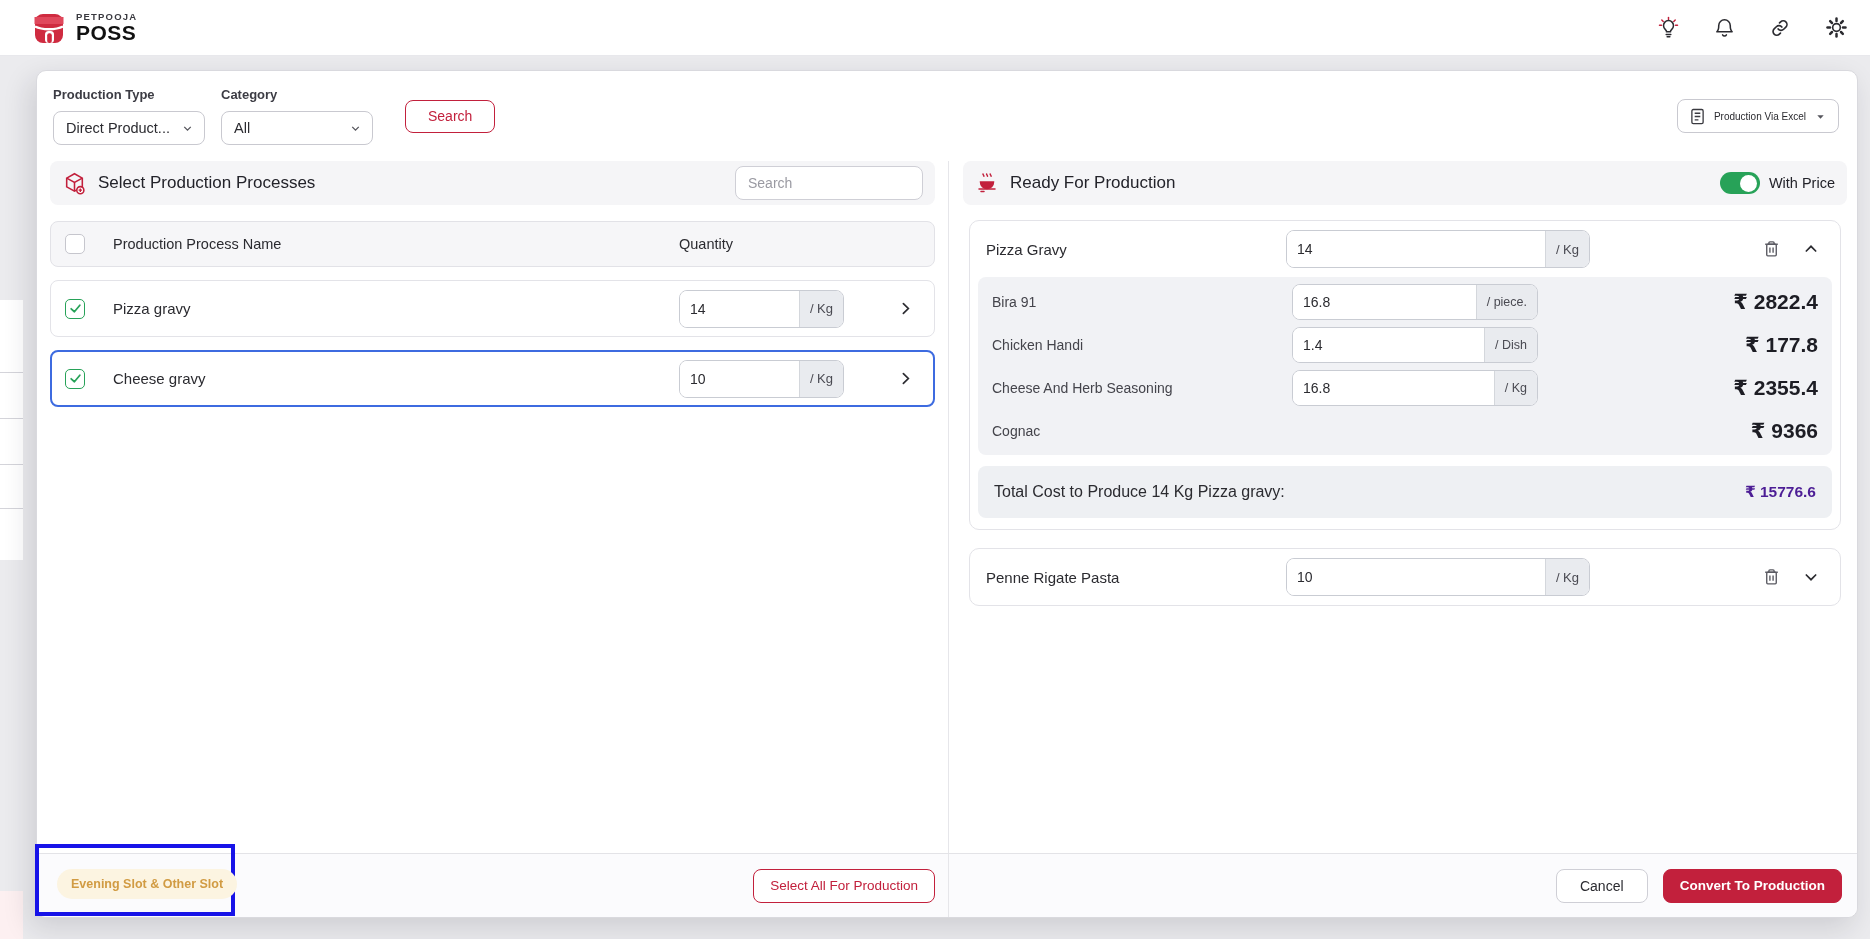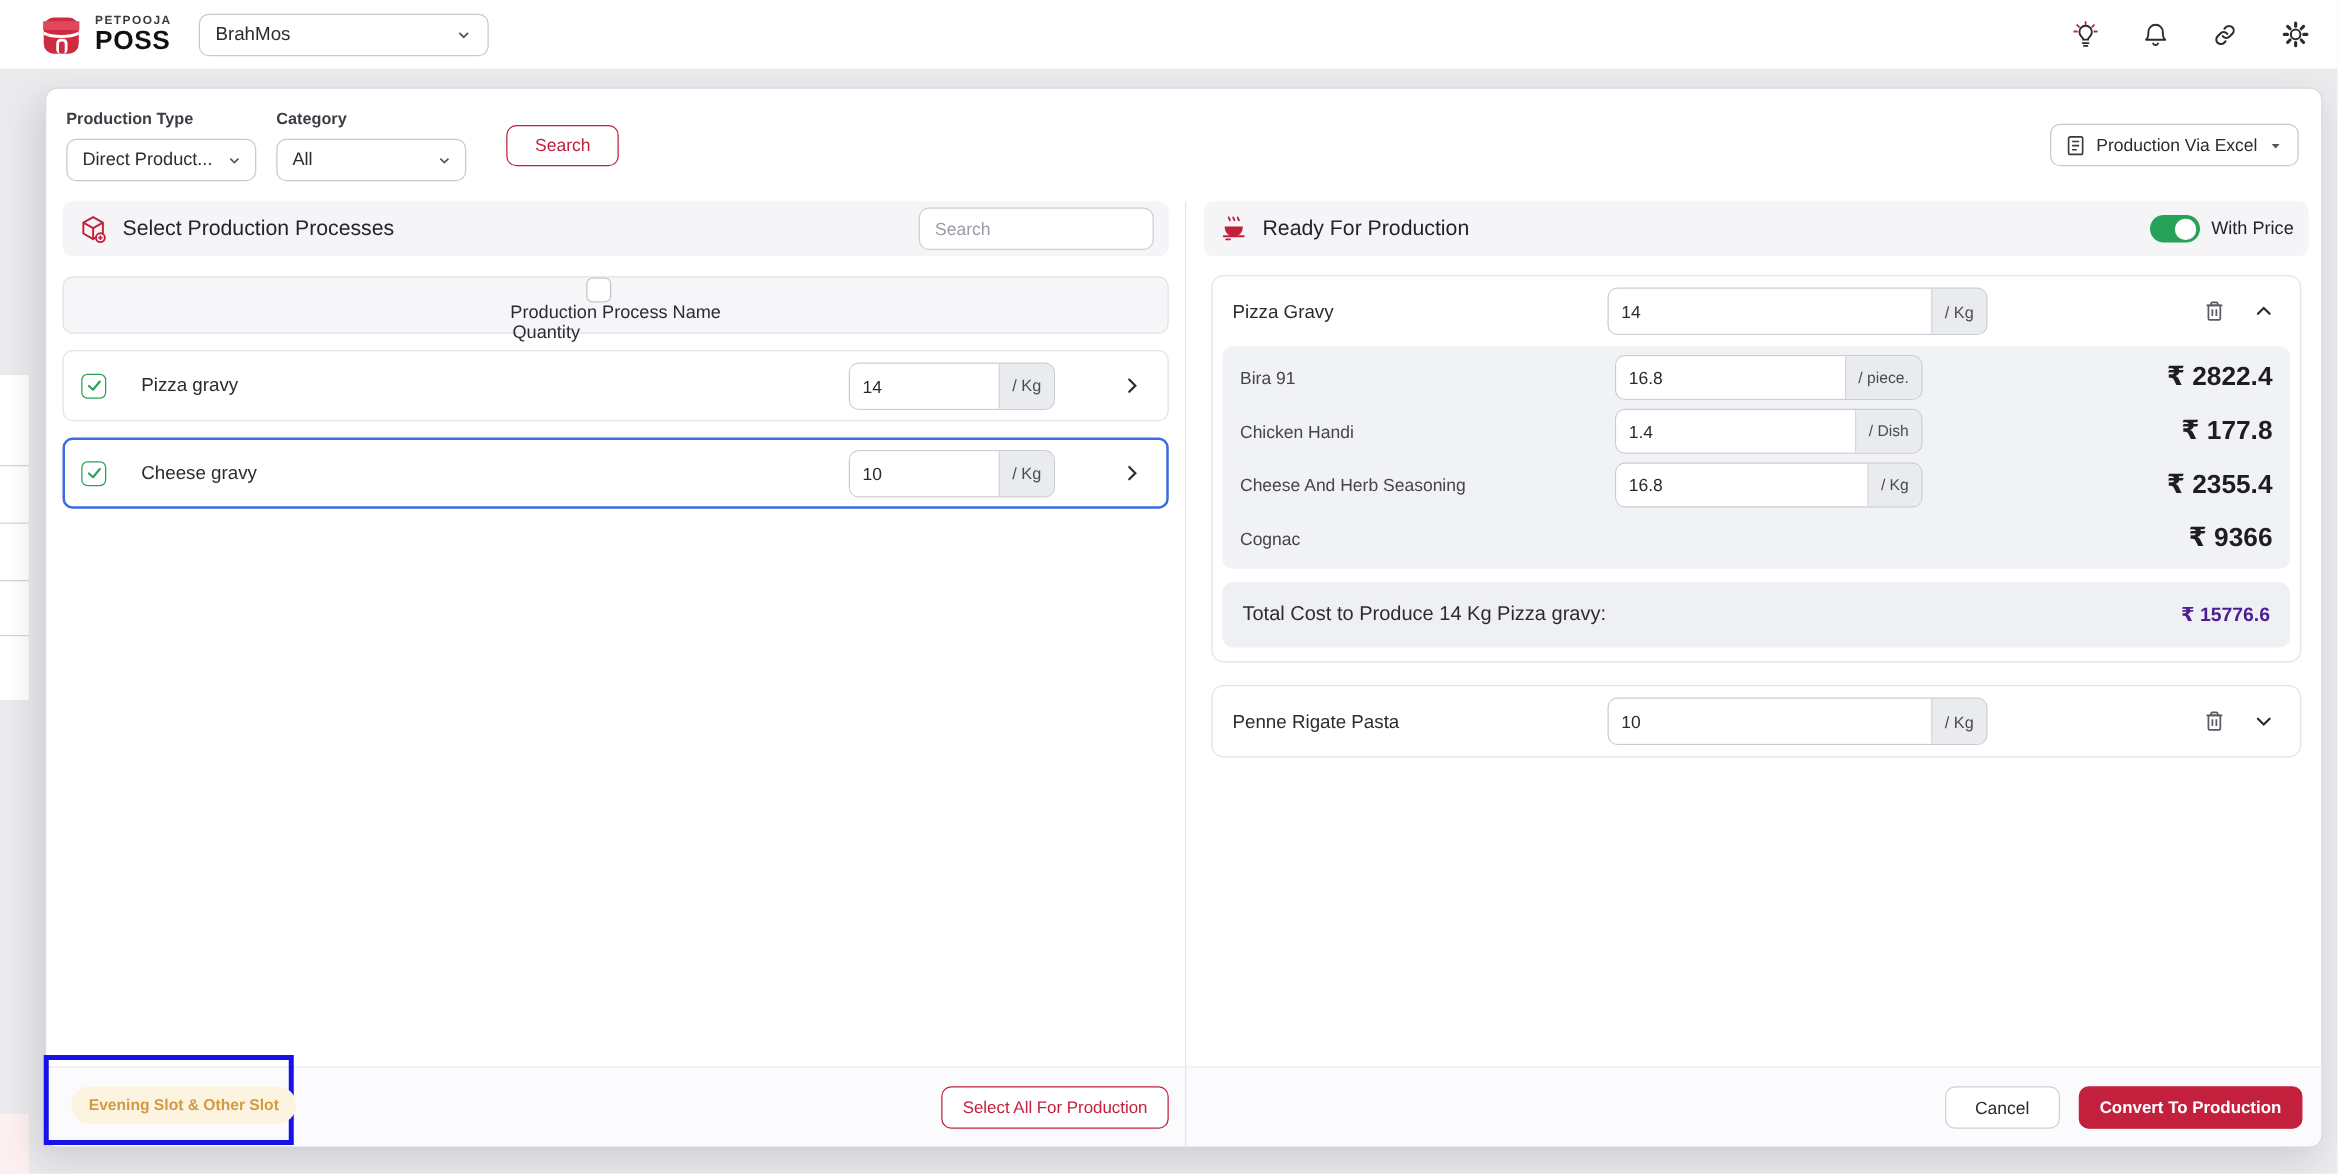--- a/index.html
+++ b/index.html
@@ -32,36 +32,36 @@
 
   
   .filters { display:flex; align-items:center; padding:16px 18px 16px 16px; }
   .fgroup { margin-right:16px; }
   .flabel { font-size:13px; font-weight:700; color:#3c3c44; display:block; margin-bottom:9px; }
   .select { width:152px; height:34px; border:1px solid #c9c9d0; border-radius:8px; background:#fff;
     display:flex; align-items:center; justify-content:space-between; padding:0 10px 0 12px; font-size:14.5px; cursor:pointer; }
   .btn { border-radius:8px; cursor:pointer; font-family:inherit; display:inline-flex; align-items:center; justify-content:center; }
   .btn-outline-red { height:33px; padding:0 22px; background:#fff; border:1px solid #c2203c; color:#c2203c; font-size:14px; margin-left:16px; }
   .filters-spacer { flex:1; }
-  .btn-excel { height:34px; padding:0 12px; background:#fff; border:1px solid #c9c9d0; color:#2b2b30; font-size:14px; gap:9px; }
+  .btn-excel { height:34px; padding:0 12px; background:#fff; border:1px solid #c9c9d0; color:#2b2b30; font-size:10px; gap:9px; }
 
   
   .content { flex:1; display:flex; min-height:0; }
   .col-left { width:912px; border-right:1px solid #e6e6ea; padding:0 13px; display:flex; flex-direction:column; }
   .col-right { flex:1; padding:0 10px 0 14px; display:flex; flex-direction:column; }
 
   .panel-head { height:44px; background:#f5f5f7; border-radius:8px; display:flex; align-items:center; padding:0 12px; }
   .panel-title { font-size:17px; font-weight:400; color:#23232a; margin-left:11px; }
   .head-search { margin-left:auto; width:188px; height:34px; border:1px solid #cfcfd6; border-radius:8px;
     padding:0 12px; font-size:14px; color:#2b2b30; outline:none; font-family:inherit; background:#fff; }
   .head-search::placeholder { color:#9a9aa2; }
 
   
   .table-head { margin-top:16px; height:46px; border:1px solid #e2e2e7; background:#f6f6f8; border-radius:8px;
-    display:flex; align-items:center; padding:0 14px; font-size:14.5px; font-weight:500; color:#2b2b30;flex-direction:column; }
+    display:flex; align-items:center; padding:0 14px; font-size:14.5px; font-weight:500; color:#2b2b30; }
   .chk { width:20px; height:20px; border:1.5px solid #c6c6cd; border-radius:5px; background:#fff; margin-right:28px;
     flex:0 0 auto; display:flex; align-items:center; justify-content:center; cursor:pointer; }
   .chk.checked { border-color:#27a258; }
   .th-name { flex:1; }
   .th-qty { width:165px; }
   .th-tail { width:76px; }
 
   .prow { margin-top:13px; height:57px; border:1px solid #e3e3e8; border-radius:8px; background:#fff;
     display:flex; align-items:center; padding:0 14px; cursor:pointer; }
   .prow.selected { border:2px solid #3d6be0; padding:0 13px; }
@@ -129,26 +129,20 @@
       <path d="M4 16.5c7 3.6 21 3.6 28 0" stroke="#fff" stroke-width="2.4" fill="none"></path>
       <rect x="14" y="21" width="9" height="12" rx="3.5" fill="#fff"></rect>
       <rect x="16.2" y="23.2" width="4.6" height="9.8" rx="2" fill="#cf2b40"></rect>
     </svg>
     <div class="brand-text">
       <div class="brand-top">PETPOOJA</div>
       <div class="brand-bottom">POSS</div>
     </div>
   </div>
 
-  <div class="outlet-select">
-    <span>BrahMos</span>
-    <svg width="14" height="14" viewBox="0 0 24 24" fill="none" stroke="#55555c" stroke-width="2.4">
-        <polyline points="6,9 12,15 18,9"></polyline>
-      </svg>
-  </div>
 
   <div class="top-icons">
     <button class="icon-btn">
       <svg width="23" height="23" viewBox="0 0 24 24" fill="none">
         <g stroke="#c2203c" stroke-width="1.5" stroke-linecap="round">
           <path d="M12 1.6v2.1"></path>
             <path d="M5 4.2l1.5 1.5"></path>
             <path d="M19 4.2l-1.5 1.5"></path>
             <path d="M2.6 9.6h2.1"></path>
             <path d="M19.3 9.6h2.1"></path>

